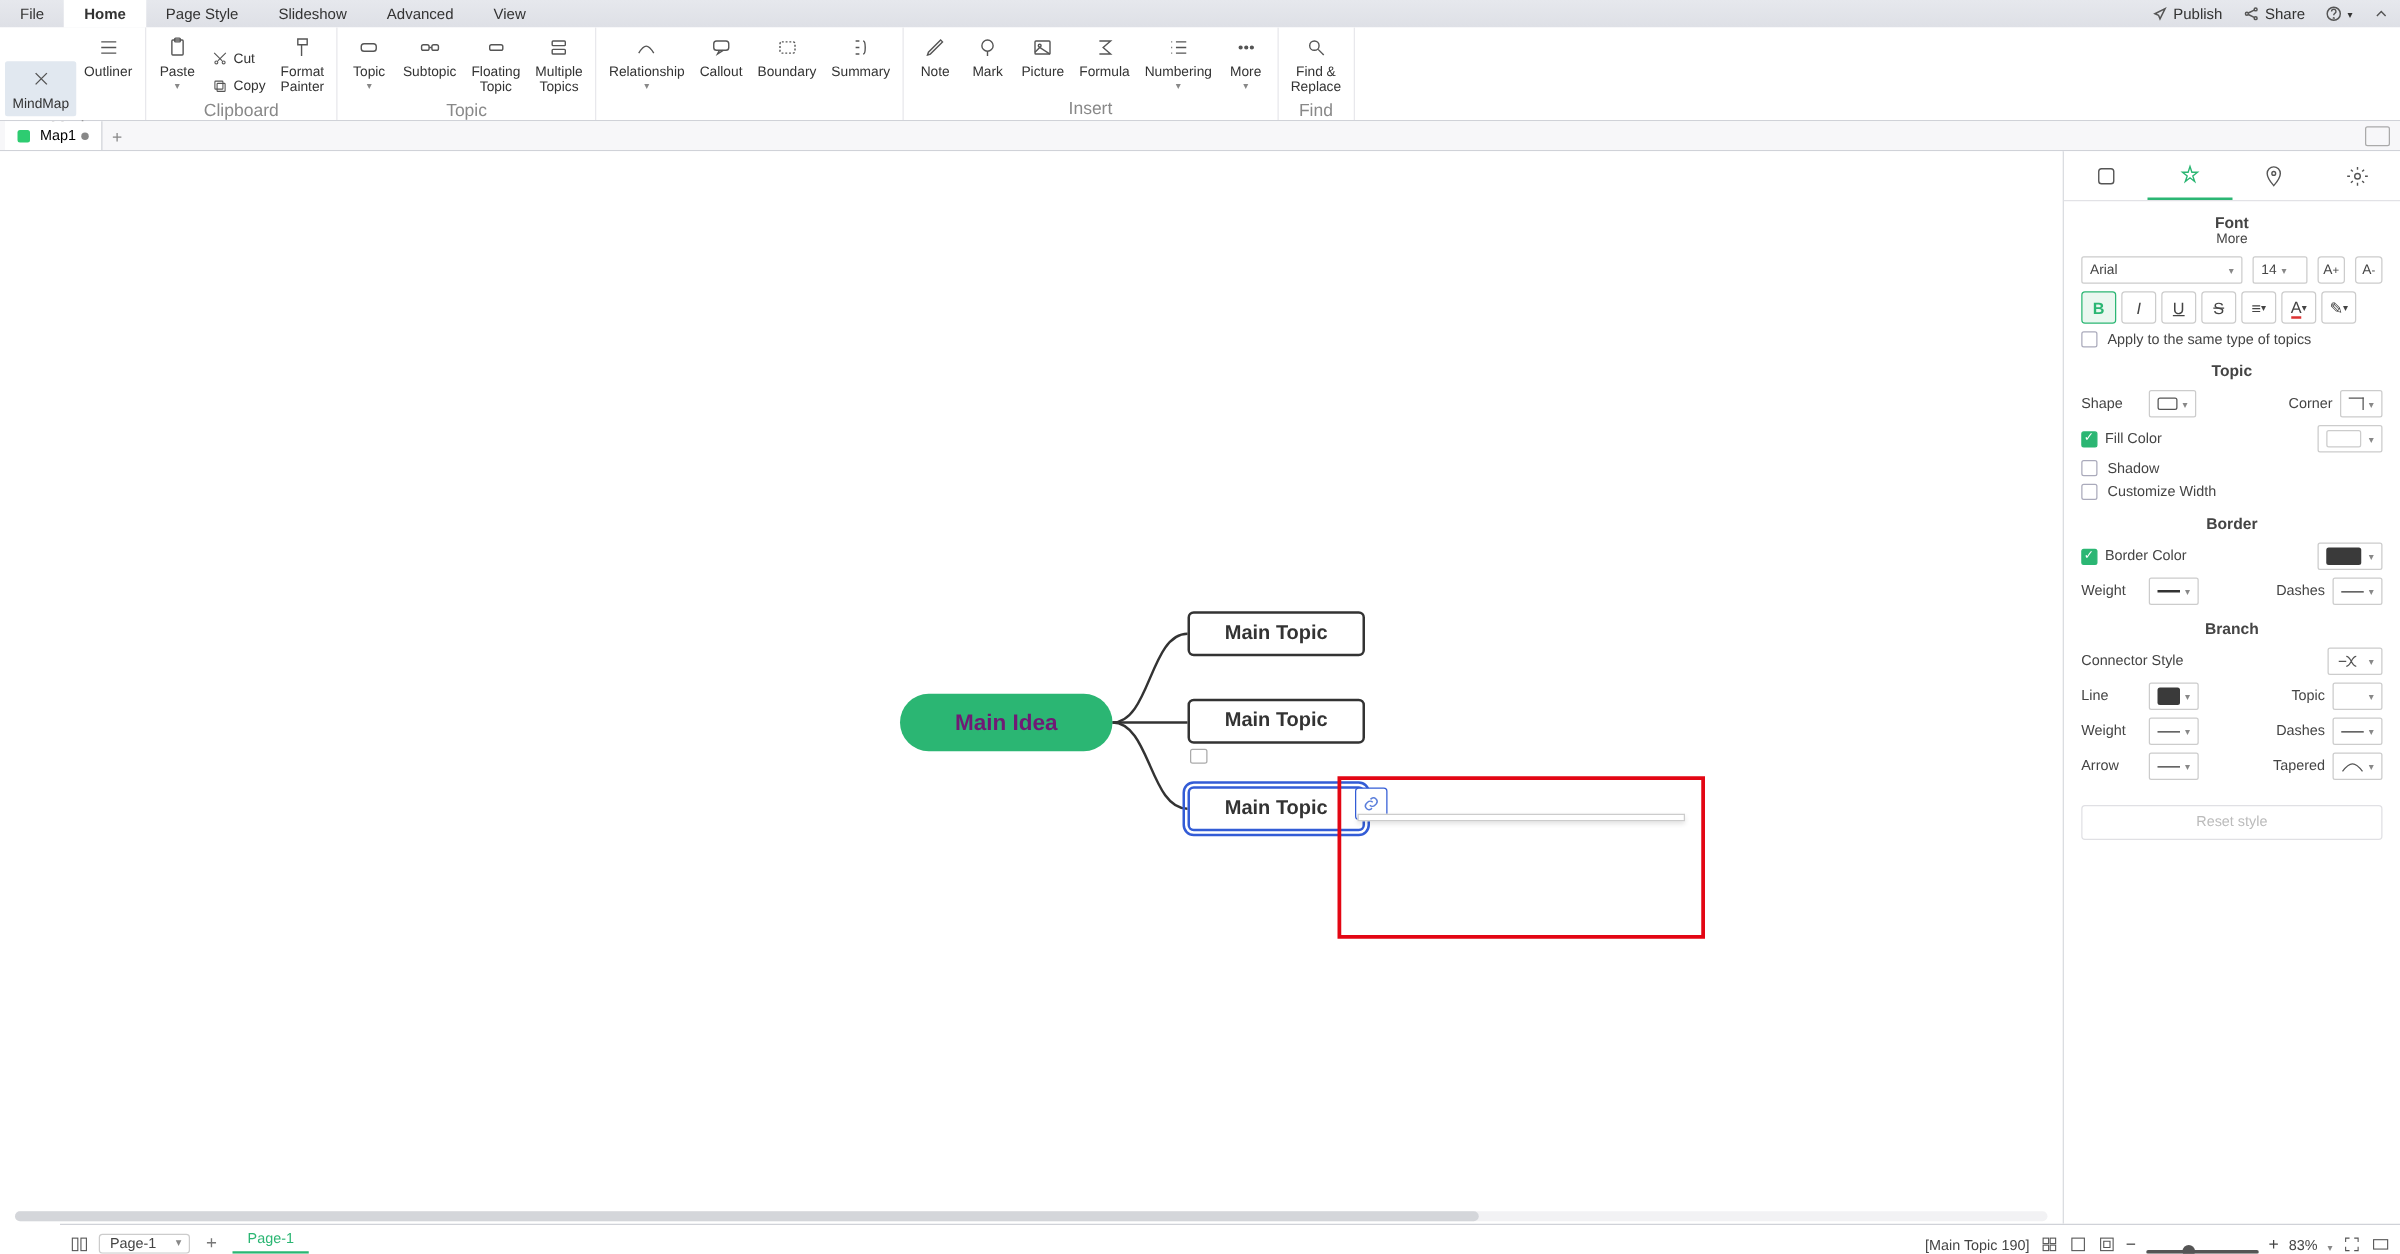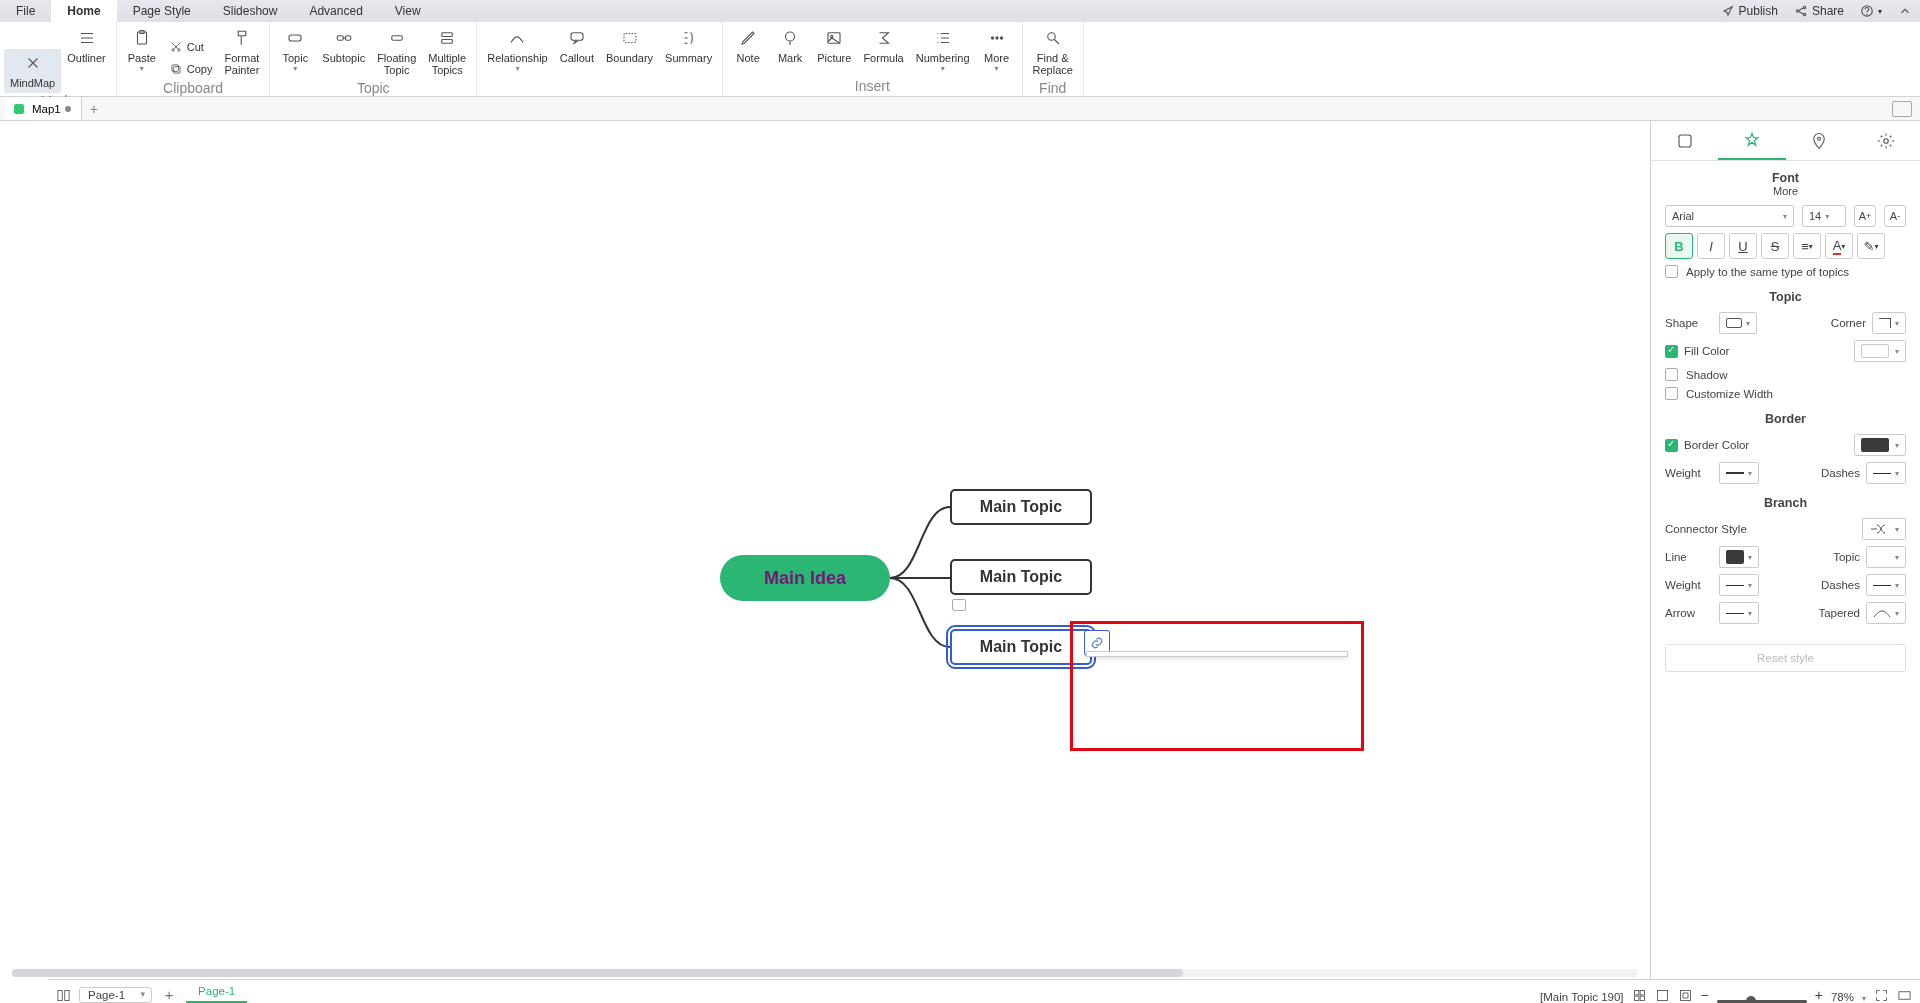--- a/index.html
+++ b/index.html
@@ -625,21 +625,21 @@
     </svg>
   <svg class="sb-ico" viewBox="0 0 24 24">
       <rect x="4" y="4" width="16" height="16"></rect>
       <path d="M8 8h8v8H8z"></path>
     </svg>
   <span style="cursor:pointer;font-size:14px;">−</span>
   <div class="zoom-slider">
       <div class="zthumb"></div>
     </div>
   <span style="cursor:pointer;font-size:14px;">+</span>
-  <span>78%</span>
+  <span>83%</span>
     <span style="font-size:8px;color:#888;">▾</span>
   <svg class="sb-ico" viewBox="0 0 24 24">
       <path d="M4 9V4h5M20 9V4h-5M4 15v5h5M20 15v5h-5"></path>
     </svg>
   <svg class="sb-ico" viewBox="0 0 24 24">
       <rect x="3" y="6" width="18" height="12"></rect>
     </svg>
 </div>
 
 </body></html>

